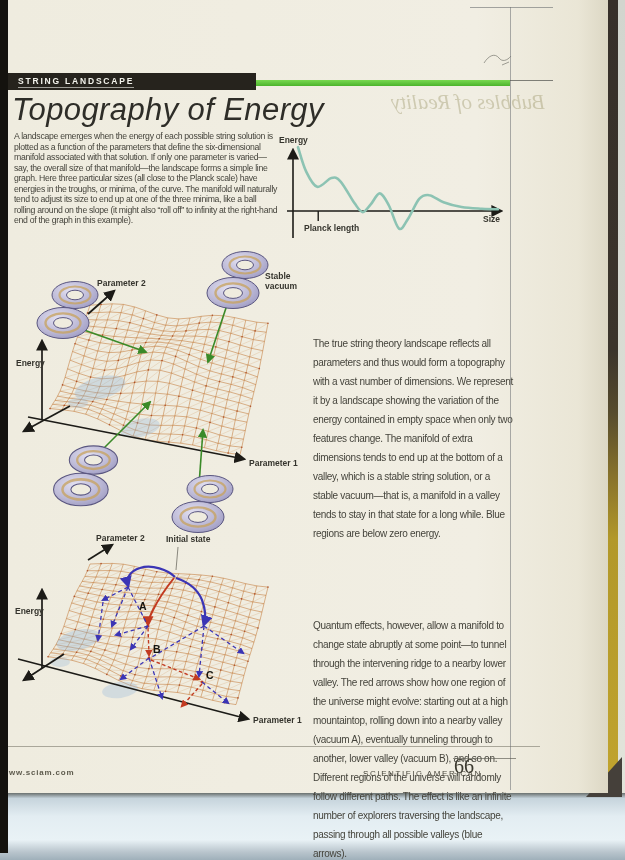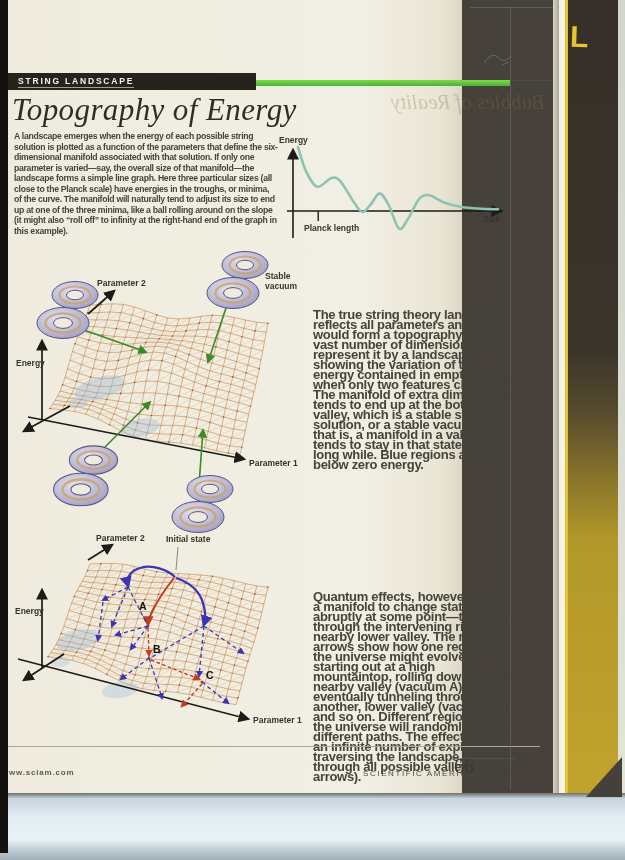--- a/index.html
+++ b/index.html
@@ -1,34 +1,34 @@
 <!DOCTYPE html>
 <html><head>
 <meta charset="utf-8">
 <style>
   html,body{margin:0;padding:0;}
   body{width:625px;height:860px;background:#6e7478;font-family:"Liberation Sans",sans-serif;overflow:hidden;}
   .scan{position:absolute;left:0;top:0;width:625px;height:860px;background:#46413a;overflow:hidden;}
   .abs{position:absolute;}
 
   
-  .page{position:absolute;left:8px;top:0;width:454px;height:793px;
+  .page{position:absolute;left:8px;top:0;width:600px;height:793px;
     background:linear-gradient(90deg,#efecdf 0%,#f1eee3 78%,#eae6d6 95%,#dcd7c4 100%);}
 
   .kicker-bar{position:absolute;left:0;top:73px;width:248px;height:17px;background:#26231d;}
   .kicker-text{position:absolute;left:10px;top:3px;font-size:8.5px;font-weight:700;letter-spacing:1.8px;
     color:#f3f3ec;border-bottom:1px solid rgba(240,240,235,.6);padding-bottom:1px;white-space:nowrap;}
   .green-bar{position:absolute;left:248px;top:80px;width:254px;height:6px;
     background:linear-gradient(to bottom,#79d951,#4cb32c);}
-  .title{position:absolute;left:4px;top:92px;font-family:Liberation Serif, serif;font-style:italic;
+  .title{position:absolute;left:4px;top:92px;font-family:Liberation Sans, sans-serif;font-style:italic;
     font-size:31px;color:#2e2d28;letter-spacing:.4px;white-space:nowrap;}
 
-  .bodytext{position:absolute;font-weight:700;color:#45443c;letter-spacing:-.3px;}
+  .bodytext{position:absolute;font-weight:400;color:#45443c;letter-spacing:-.3px;}
   .intro{left:6px;top:131px;width:264px;font-size:8.7px;line-height:10.5px;}
-  .caption{width:200px;font-size:13px;line-height:10px;}
+  .caption{width:200px;font-size:10px;line-height:19px;margin-top:24px;}
   .cap1{left:305px;top:310px;}
   .cap2{left:305px;top:592px;}
 
   .ghost{position:absolute;left:327px;top:90px;width:210px;transform:scaleX(-1);
     font-family:"Liberation Serif",serif;font-style:italic;font-size:21px;color:rgba(125,120,62,.30);white-space:nowrap;}
 
   .rule{position:absolute;left:0;top:746px;width:532px;height:1px;background:#aaa79a;}
   .site{position:absolute;left:-6px;top:768px;font-size:8px;font-weight:700;letter-spacing:.8px;color:#5e5b4d;white-space:nowrap;}
   .mag{position:absolute;left:355px;top:769px;font-size:8px;font-weight:400;letter-spacing:1.6px;color:#4a483e;white-space:nowrap;}
   .pageno{position:absolute;left:446px;top:755px;font-family:"Liberation Serif",serif;font-size:20px;color:#3b392f;}

